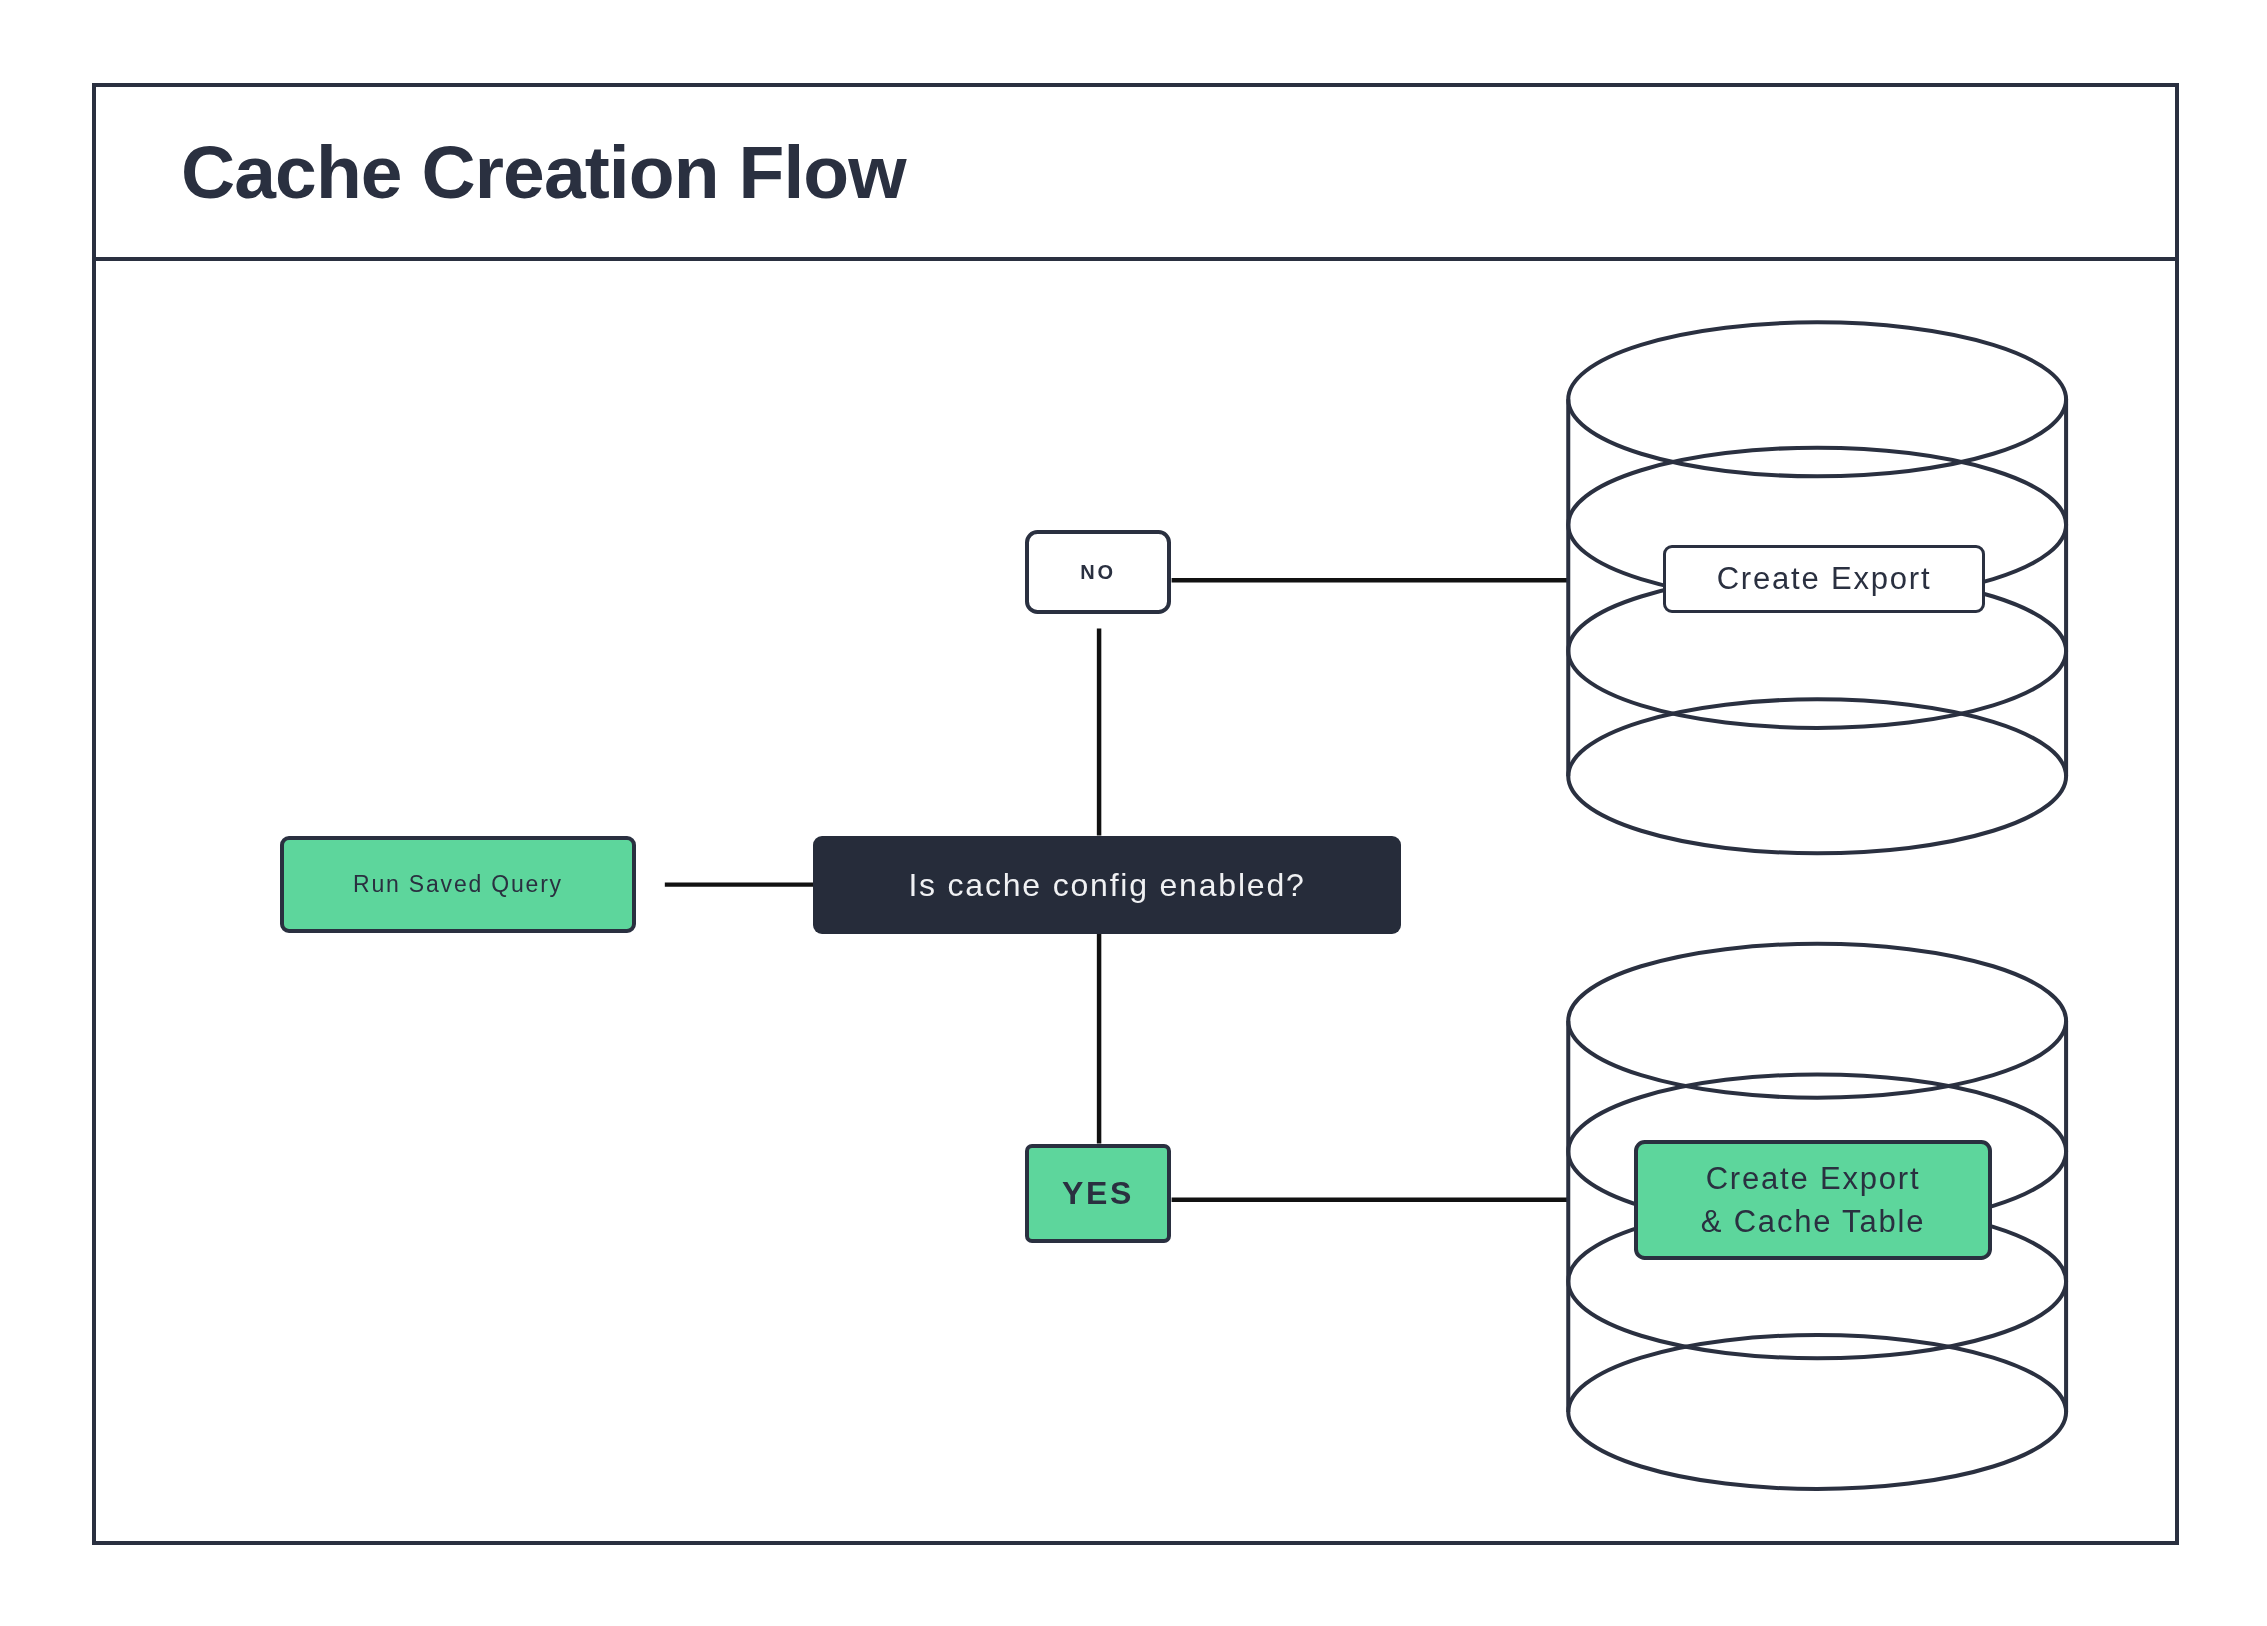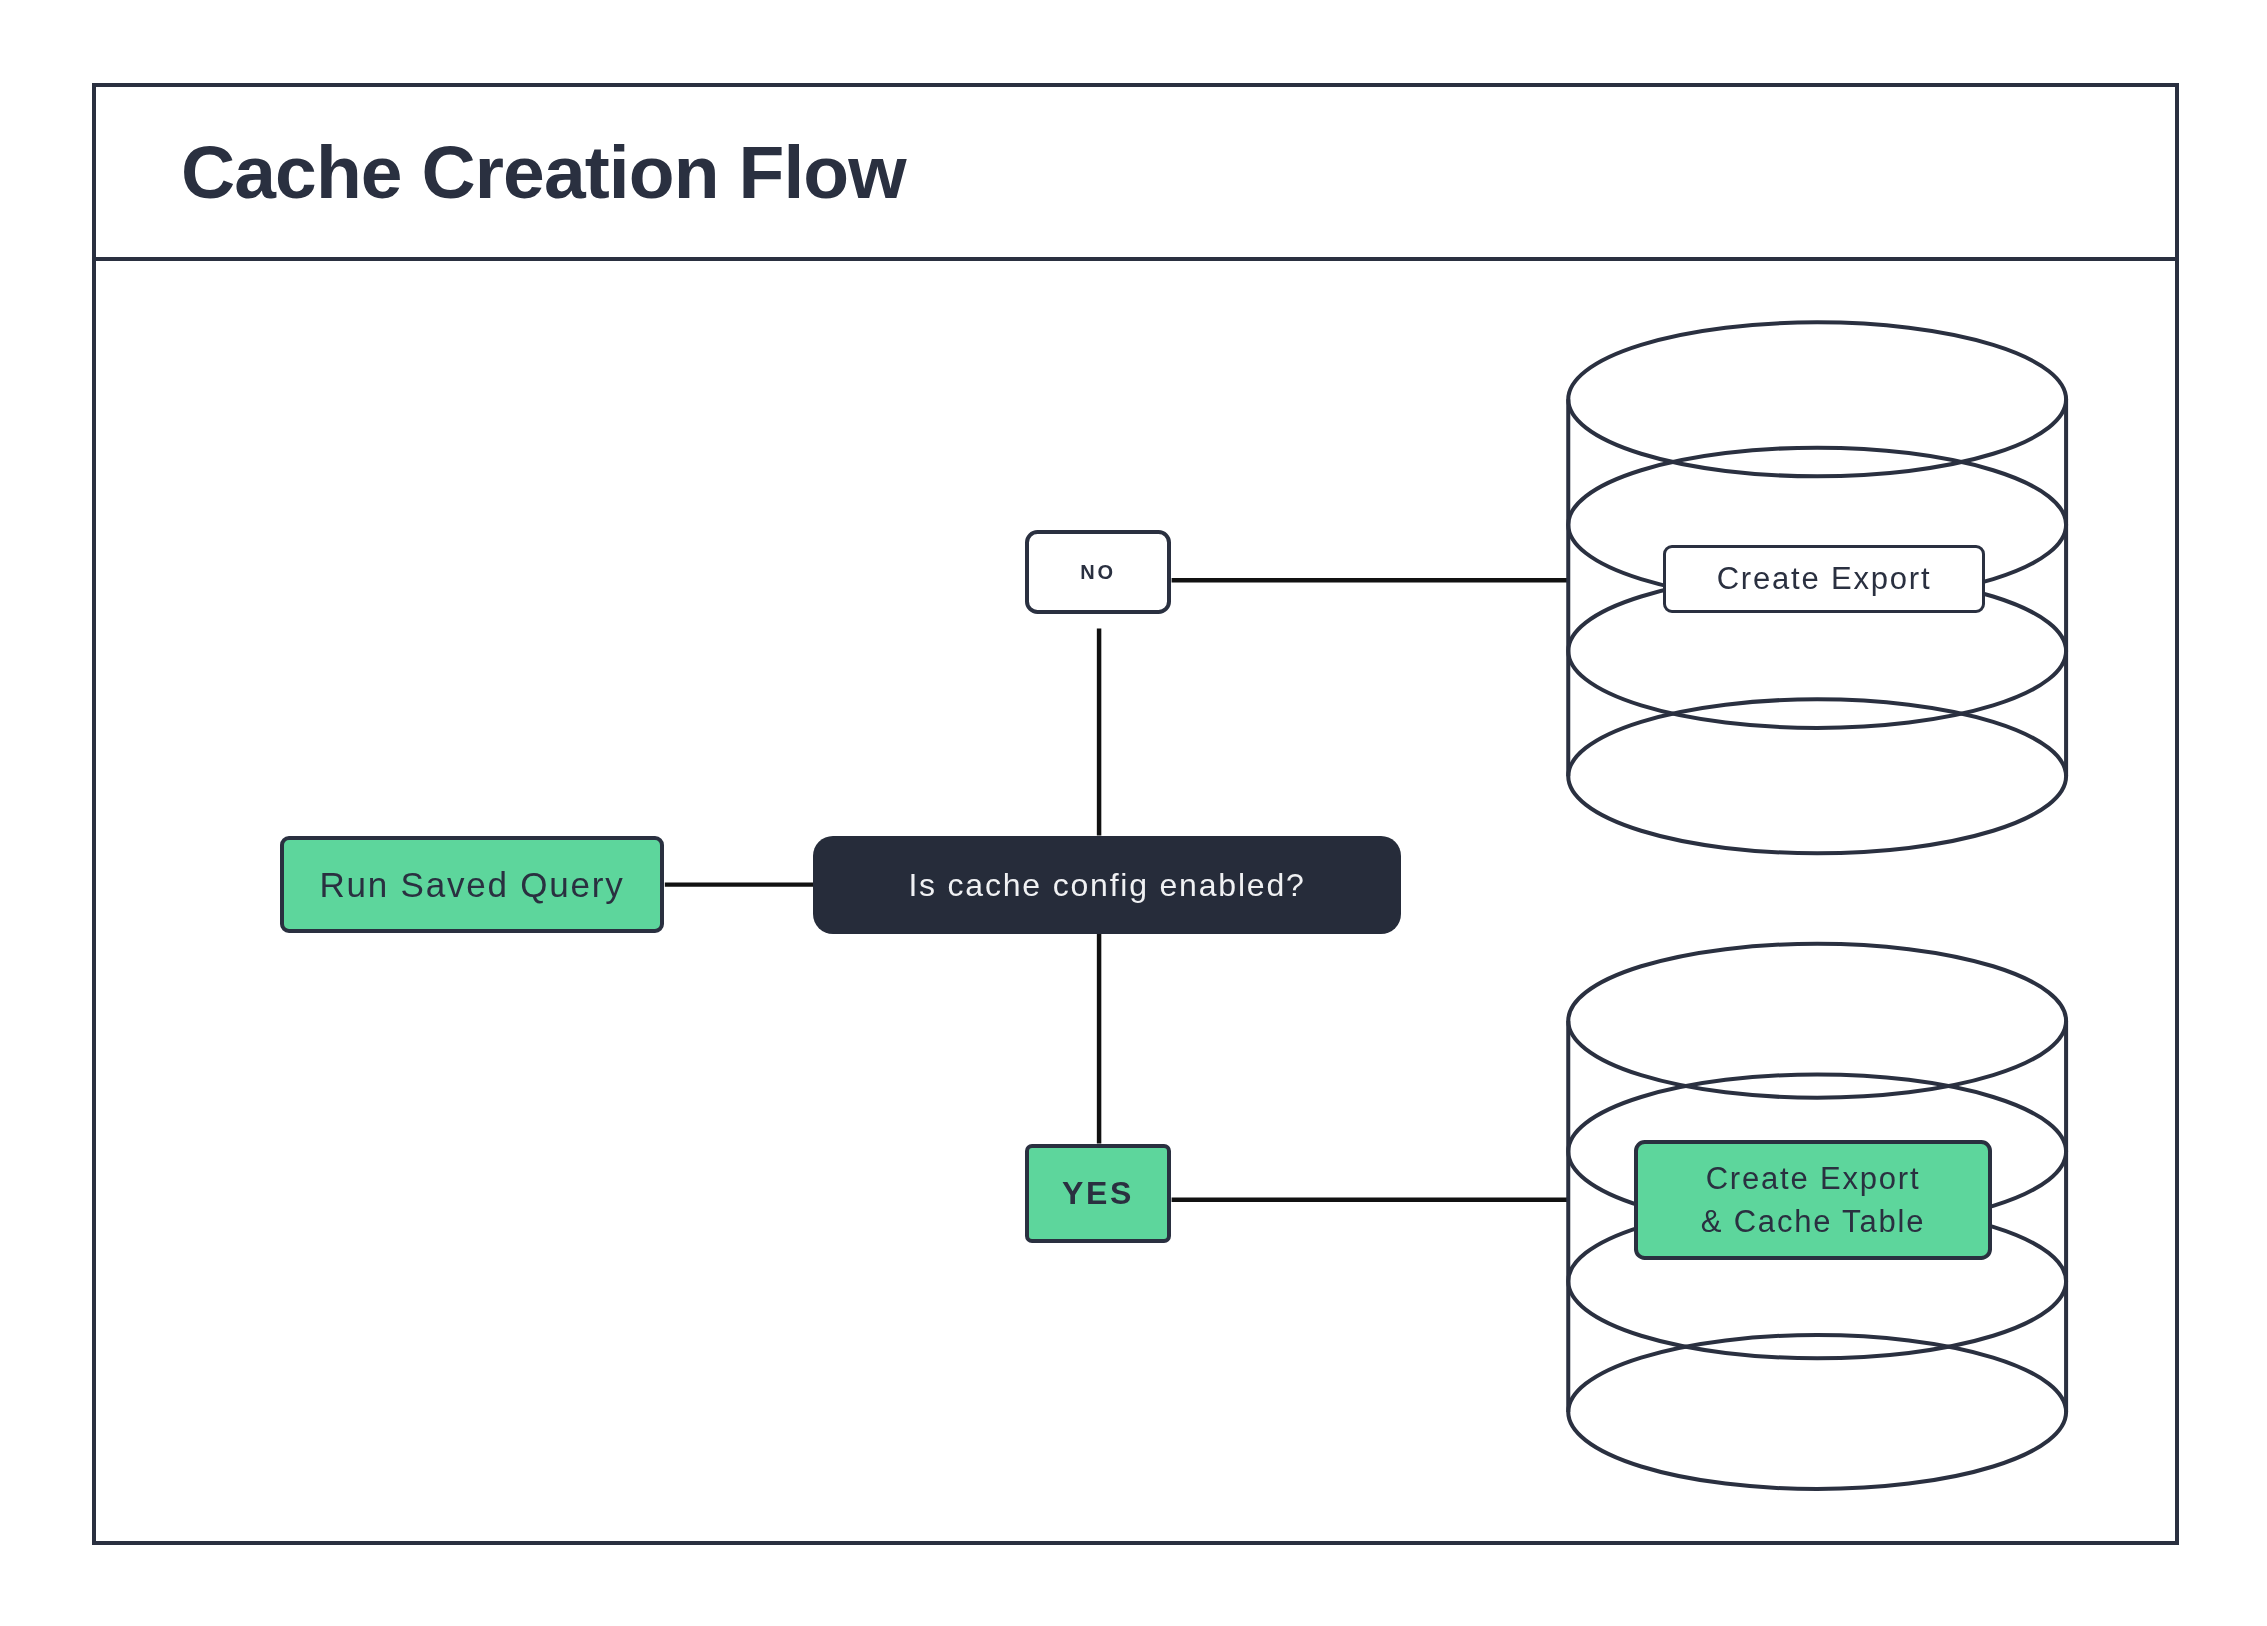--- a/index.html
+++ b/index.html
@@ -61,30 +61,30 @@
     box-sizing: border-box;
     display: flex;
     align-items: center;
     justify-content: center;
     text-align: center;
     color: var(--ink, #2a3040);
   }
   .mono { font-family: Liberation Sans, sans-serif; letter-spacing: 1.8px; }
 
   .node-start {
-    left: 280px; top: 836px; width: 384px; height: 97px;
+    left: 280px; top: 836px; width: 356px; height: 97px;
     background: var(--green, #5dd69c);
     border: 4.5px solid var(--ink, #2a3040);
     border-radius: 9px;
-    font-size: 35px;
+    font-size: 23px;
   }
   .node-decision {
     left: 813px; top: 836px; width: 588px; height: 98px;
     background: var(--decision-bg, #262c3a);
-    border-radius: 20px;
+    border-radius: 9px;
     color: var(--decision-text, #f0f1f3);
     font-size: 32px;
   }
   .node-no {
     left: 1025px; top: 530px; width: 146px; height: 84px;
     background: #ffffff;
     border: 4.5px solid var(--ink, #2a3040);
     border-radius: 12.5px;
     font-size: 20px; font-weight: bold; letter-spacing: 2.7px;
   }

